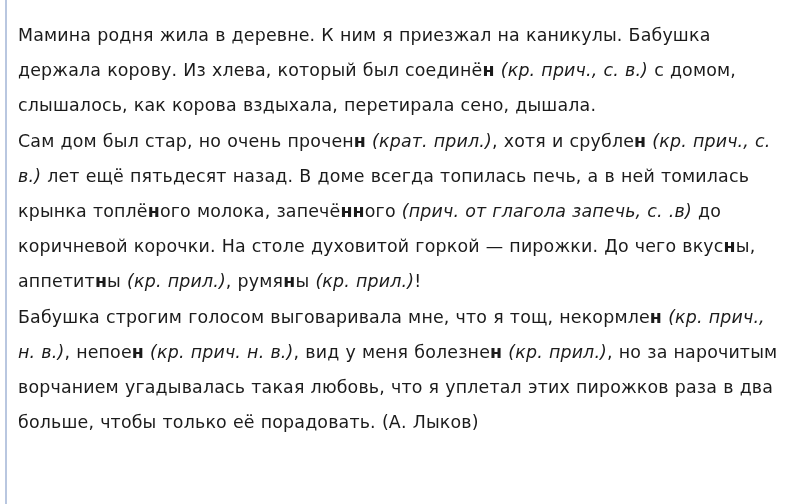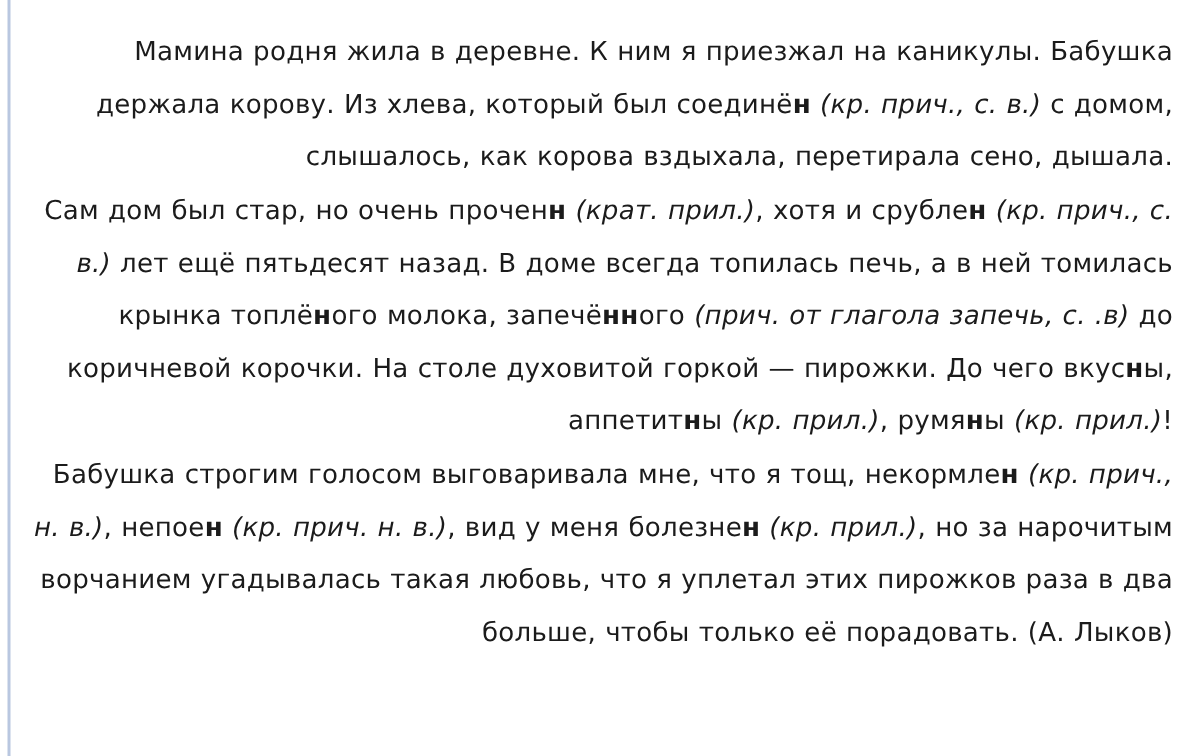--- a/index.html
+++ b/index.html
@@ -30,21 +30,21 @@
   }
   .text-body {
     position: absolute;
     left: 18px;
     top: 18px;
     width: 764px;
     font-size: 17.4px;
     line-height: 35.2px;
     color: #1b1b1b;
     letter-spacing: 0.01em;
-    text-align: right;
+    text-align: left;
     word-spacing: 0.02em;
   }
   .para {
     margin: 0;
     padding: 0;
   }
   .note {
     font-style: italic;
   }
   .bold {

